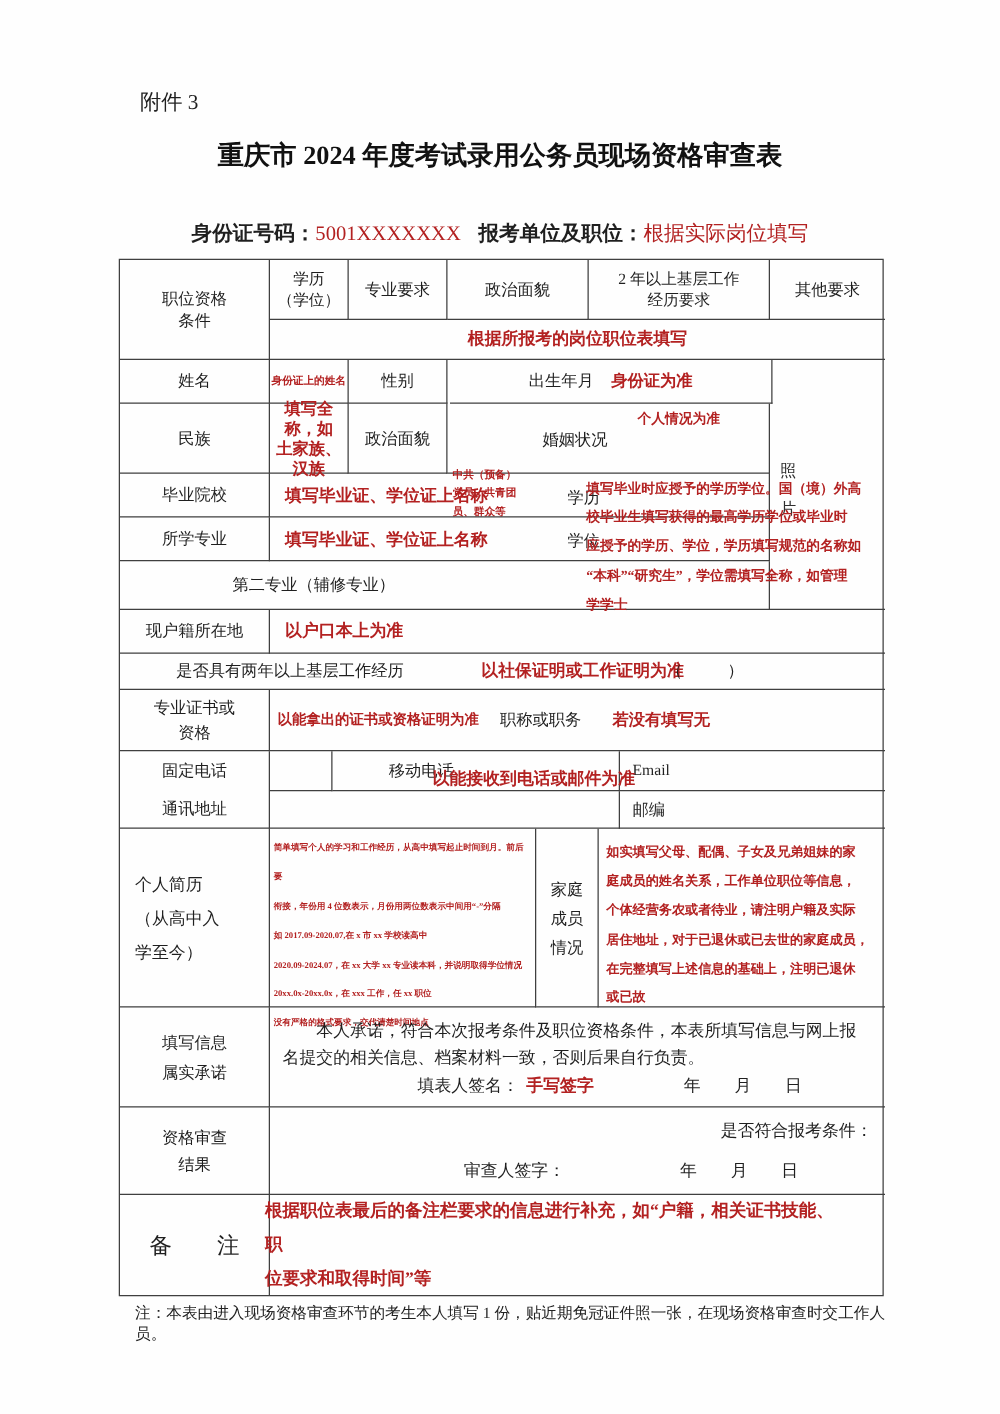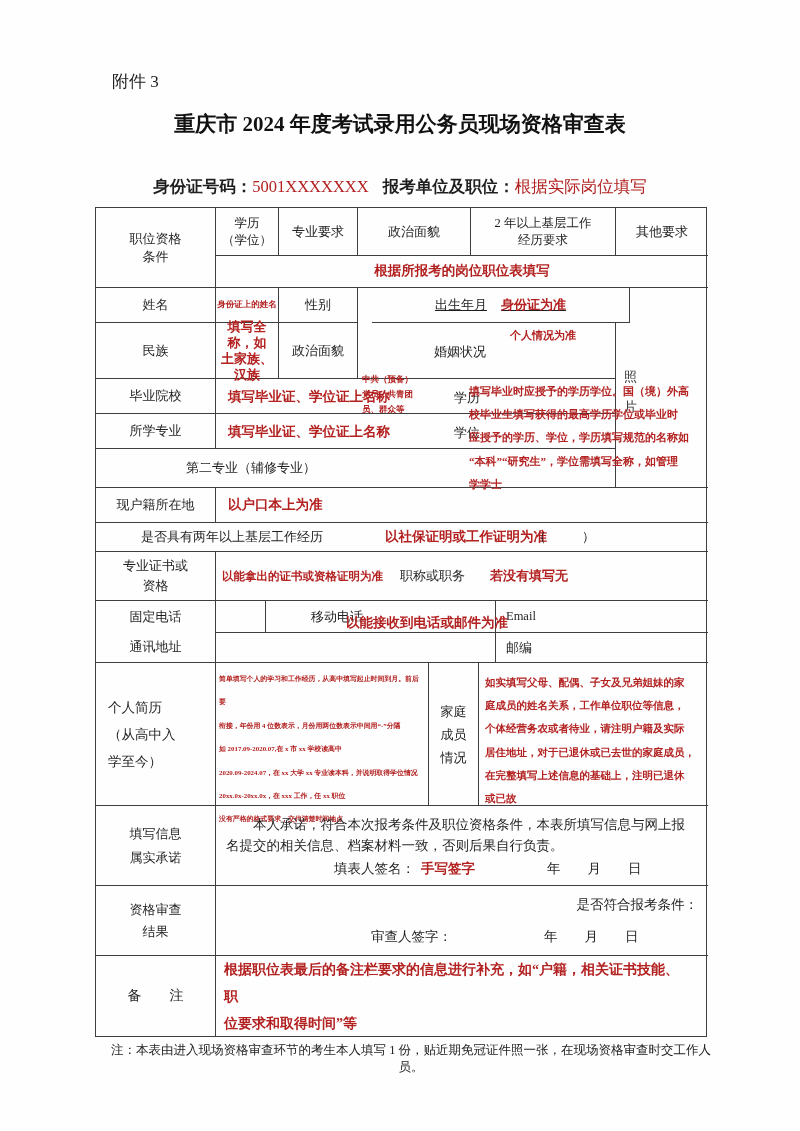--- a/index.html
+++ b/index.html
@@ -1,18 +1,18 @@
 <!DOCTYPE html>
 <html><head>
 <meta charset="utf-8">
 <style>
   html,body{margin:0;padding:0;background:#ffffff;}
   .page{position:relative;width:800px;height:1131px;background:#fefefe;overflow:hidden;
         font-family:"Liberation Serif","DejaVu Serif",serif;color:#1f1f1f;}
-  .abs{position:absolute;text-align:center;}
+  .abs{position:absolute;}
   .tbl{position:absolute;left:95px;top:207px;width:612px;height:830px;
        border:1.5px solid #3f3f3f;box-sizing:border-box;}
   .cell{position:absolute;box-sizing:border-box;display:flex;align-items:center;
         justify-content:center;font-size:13px;line-height:1.35;text-align:center;}
   .br{border-right:1px solid #3f3f3f;}
   .bb{border-bottom:1px solid #3f3f3f;}
   .pre{white-space:pre-line;}
   .red{color:#b32121;font-weight:bold;}
   .left{justify-content:flex-start;text-align:left;}
   .attachment{left:112px;top:70px;font-size:17px;}
@@ -48,21 +48,21 @@
     <div class="cell br bb" style="left:183px;top:0;width:79px;height:48px;">专业要求</div>
     <div class="cell br bb" style="left:262px;top:0;width:113px;height:48px;">政治面貌</div>
     <div class="cell pre br bb" style="left:375px;top:0;width:145px;height:48px;font-size:12.5px;">2 年以上基层工作
 经历要求</div>
     <div class="cell bb" style="left:520px;top:0;width:92px;height:48px;">其他要求</div>
     <div class="cell red bb" style="left:120px;top:48px;width:492px;height:32px;font-size:13.5px;text-align:right;">根据所报考的岗位职位表填写</div>
 
     <div class="cell br bb" style="left:0;top:80px;width:120px;height:35px;">姓名</div>
     <div class="cell red br bb" style="left:120px;top:80px;width:63px;height:35px;font-size:8.5px;">身份证上的姓名</div>
     <div class="cell br bb" style="left:183px;top:80px;width:79px;height:35px;">性别</div>
-    <div class="cell br bb" style="left:276px;top:80px;width:258px;height:35px;text-decoration:underline;">
+    <div class="cell br bb" style="left:264px;top:80px;width:258px;height:35px;">
       <span>出生年月</span>
       <span class="red" style="margin-left:14px;">身份证为准</span>
     </div>
 
     <div class="cell br bb" style="left:0;top:115px;width:120px;height:56px;">民族</div>
     <div class="cell pre red br bb" style="left:120px;top:115px;width:63px;height:56px;font-size:13px;line-height:16px;">填写全称，如
 土家族、汉族</div>
     <div class="cell br bb" style="left:183px;top:115px;width:79px;height:56px;">政治面貌</div>
     <div class="cell br bb" style="left:262px;top:115px;width:258px;height:56px;">
       <span class="abs pre red" style="left:4px;top:5px;width:64px;font-size:8.5px;line-height:15px;text-align:left;margin-top:44px;">中共（预备）
@@ -158,21 +158,21 @@
     <div class="cell pre br bb" style="left:0;top:678px;width:120px;height:70px;line-height:22px;">资格审查
 结果</div>
     <div class="cell bb" style="left:120px;top:678px;width:492px;height:70px;flex-direction:column;align-items:stretch;justify-content:flex-start;padding:10px 10px;">
       <div style="text-align:right;font-size:13.5px;">是否符合报考条件：</div>
       <div style="display:flex;align-items:baseline;margin-top:14px;font-size:13.5px;">
         <span style="margin-left:145px;">审查人签字：</span>
         <span style="margin-left:92px;">年　　月　　日</span>
       </div>
     </div>
 
-    <div class="cell br" style="left:0;top:748px;width:120px;height:80px;font-size:14px;">备　　注</div>
-    <div class="cell pre left red" style="left:116px;top:748px;width:492px;height:80px;padding:6px 12px;font-size:14px;line-height:27px;">根据职位表最后的备注栏要求的信息进行补充，如“户籍，相关证书技能、职
+    <div class="cell br" style="left:0;top:748px;width:120px;height:80px;font-size:18px;">备　　注</div>
+    <div class="cell pre left red" style="left:104px;top:748px;width:492px;height:80px;padding:6px 12px;font-size:14px;line-height:27px;">根据职位表最后的备注栏要求的信息进行补充，如“户籍，相关证书技能、职
 位要求和取得时间”等</div>
 
   </div>
 
   <div class="abs footer">注：本表由进入现场资格审查环节的考生本人填写 1 份，贴近期免冠证件照一张，在现场资格审查时交工作人员。</div>
 
 </div>
 
 </body></html>

